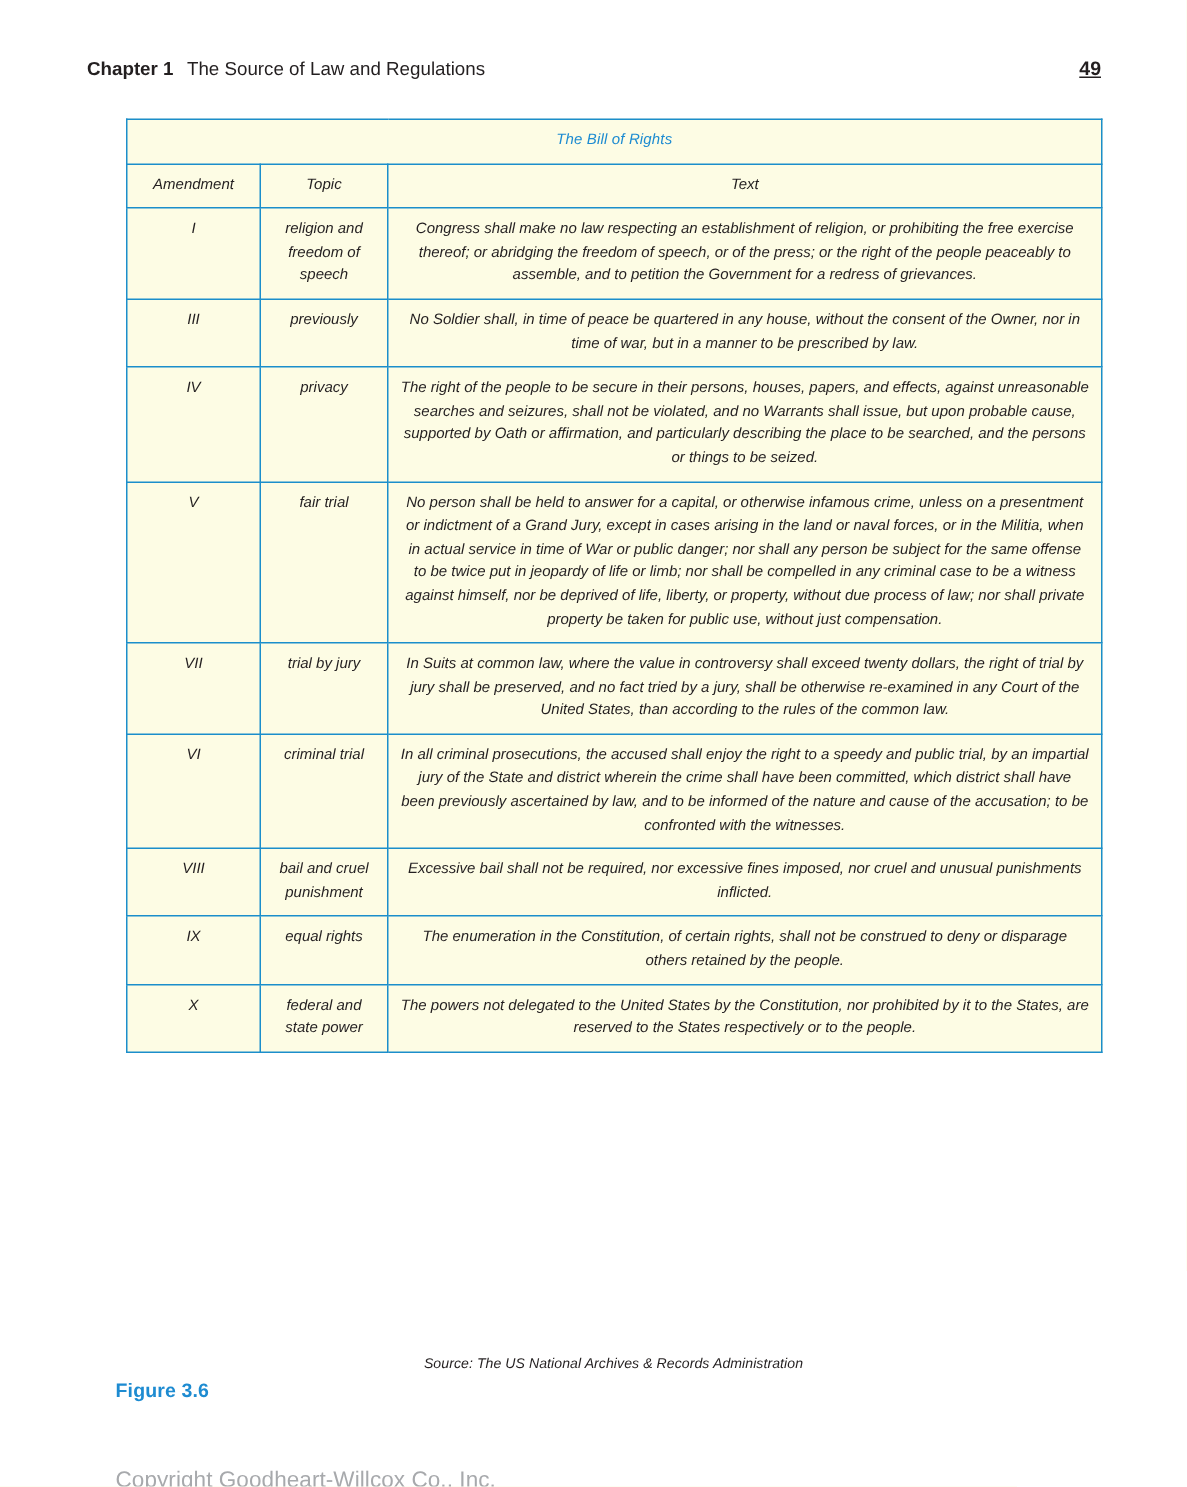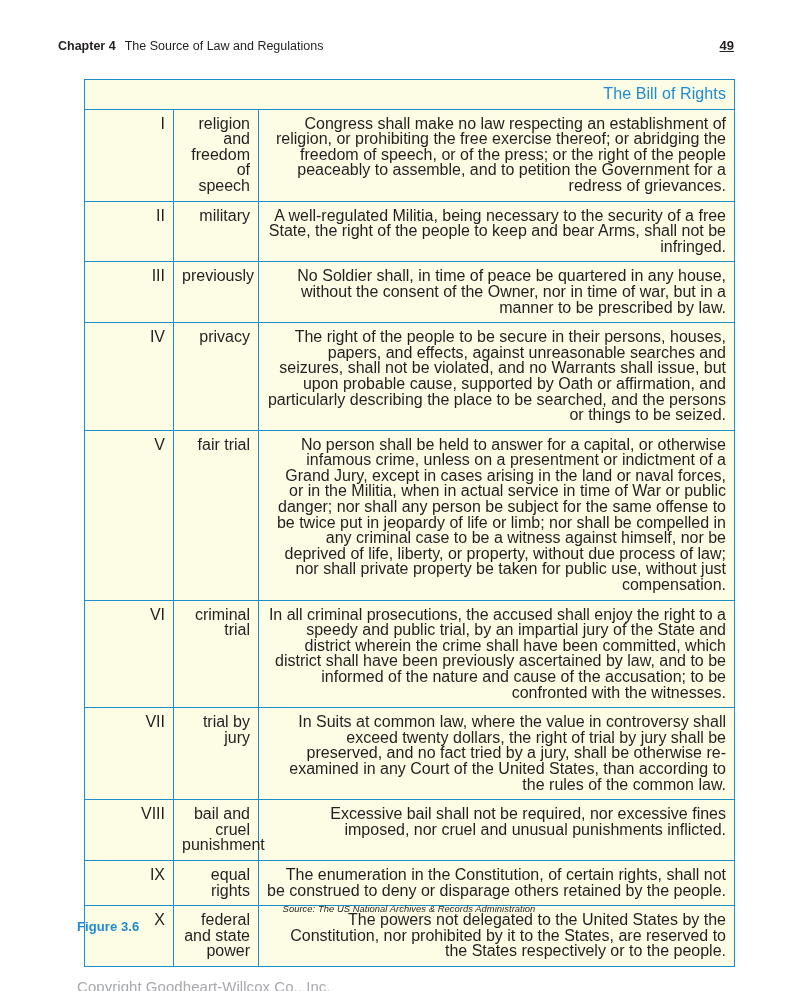--- a/index.html
+++ b/index.html
@@ -63,24 +63,25 @@
     border-collapse: collapse;
     width: 650px;
     background: #fdfce4;
     table-layout: fixed;
   }
   table.bor td, table.bor th {
     border: 1.2px solid #1b8ecb;
     background: #fdfce4;
     vertical-align: top;
     padding: 6px 8px 7px 8px;
-    font-size: 16px;
+    font-size: 10px;
     line-height: 15.6px;
     font-weight: normal;
-    text-align: right;
+    text-align: center;
+    font-style: italic;
   }
 
   td.title-cell {
     text-align: center;
     color: #1d8bd1;
     font-weight: bold;
     font-size: 15.5px;
     line-height: 19px;
     padding: 7px 8px 8px 8px;
     letter-spacing: 0.1px;
@@ -143,73 +144,73 @@
     color: #a7a9ac;
     letter-spacing: 0.05px;
   }
 </style>
 </head>
 <body>
 
 <div class="page">
 
   <div class="page-header">
-    <span class="hdr-chapter">Chapter 4</span>
+    <span class="hdr-chapter">Chapter 1</span>
     <span class="hdr-title">The Source of Law and Regulations</span>
     <span class="hdr-pageno">49</span>
   </div>
 
   <div class="figure-wrap">
     <table class="bor">
       <colgroup>
         <col class="c-amend">
         <col class="c-topic">
         <col class="c-text">
       </colgroup>
       <tbody>
         <tr>
           <td class="title-cell" colspan="3">The Bill of Rights</td>
         </tr>
+        <tr>
+          <th class="col-head">Amendment</th>
+          <th class="col-head">Topic</th>
+          <th class="col-head">Text</th>
+        </tr>
 
         <tr>
           <td class="amend-cell">I</td>
           <td class="topic-cell">religion and freedom of speech</td>
           <td class="text-cell">Congress shall make no law respecting an establishment of religion, or prohibiting the free exercise thereof; or abridging the freedom of speech, or of the press; or the right of the people peaceably to assemble, and to petition the Government for a redress of grievances.</td>
         </tr>
         <tr>
-          <td class="amend-cell">II</td>
-          <td class="topic-cell">military</td>
-          <td class="text-cell">A well-regulated Militia, being necessary to the security of a free State, the right of the people to keep and bear Arms, shall not be infringed.</td>
-        </tr>
-        <tr>
           <td class="amend-cell">III</td>
           <td class="topic-cell">previously</td>
           <td class="text-cell">No Soldier shall, in time of peace be quartered in any house, without the consent of the Owner, nor in time of war, but in a manner to be prescribed by law.</td>
         </tr>
         <tr>
           <td class="amend-cell">IV</td>
           <td class="topic-cell">privacy</td>
           <td class="text-cell">The right of the people to be secure in their persons, houses, papers, and effects, against unreasonable searches and seizures, shall not be violated, and no Warrants shall issue, but upon probable cause, supported by Oath or affirmation, and particularly describing the place to be searched, and the persons or things to be seized.</td>
         </tr>
         <tr>
           <td class="amend-cell">V</td>
           <td class="topic-cell">fair trial</td>
           <td class="text-cell">No person shall be held to answer for a capital, or otherwise infamous crime, unless on a presentment or indictment of a Grand Jury, except in cases arising in the land or naval forces, or in the Militia, when in actual service in time of War or public danger; nor shall any person be subject for the same offense to be twice put in jeopardy of life or limb; nor shall be compelled in any criminal case to be a witness against himself, nor be deprived of life, liberty, or property, without due process of law; nor shall private property be taken for public use, without just compensation.</td>
         </tr>
         <tr>
+          <td class="amend-cell">VII</td>
+          <td class="topic-cell">trial by jury</td>
+          <td class="text-cell">In Suits at common law, where the value in controversy shall exceed twenty dollars, the right of trial by jury shall be preserved, and no fact tried by a jury, shall be otherwise re-examined in any Court of the United States, than according to the rules of the common law.</td>
+        </tr>
+        <tr>
           <td class="amend-cell">VI</td>
           <td class="topic-cell">criminal trial</td>
           <td class="text-cell">In all criminal prosecutions, the accused shall enjoy the right to a speedy and public trial, by an impartial jury of the State and district wherein the crime shall have been committed, which district shall have been previously ascertained by law, and to be informed of the nature and cause of the accusation; to be confronted with the witnesses.</td>
         </tr>
         <tr>
-          <td class="amend-cell">VII</td>
-          <td class="topic-cell">trial by jury</td>
-          <td class="text-cell">In Suits at common law, where the value in controversy shall exceed twenty dollars, the right of trial by jury shall be preserved, and no fact tried by a jury, shall be otherwise re-examined in any Court of the United States, than according to the rules of the common law.</td>
-        </tr>
-        <tr>
           <td class="amend-cell">VIII</td>
           <td class="topic-cell">bail and cruel punishment</td>
           <td class="text-cell">Excessive bail shall not be required, nor excessive fines imposed, nor cruel and unusual punishments inflicted.</td>
         </tr>
         <tr>
           <td class="amend-cell">IX</td>
           <td class="topic-cell">equal rights</td>
           <td class="text-cell">The enumeration in the Constitution, of certain rights, shall not be construed to deny or disparage others retained by the people.</td>
         </tr>
         <tr>

